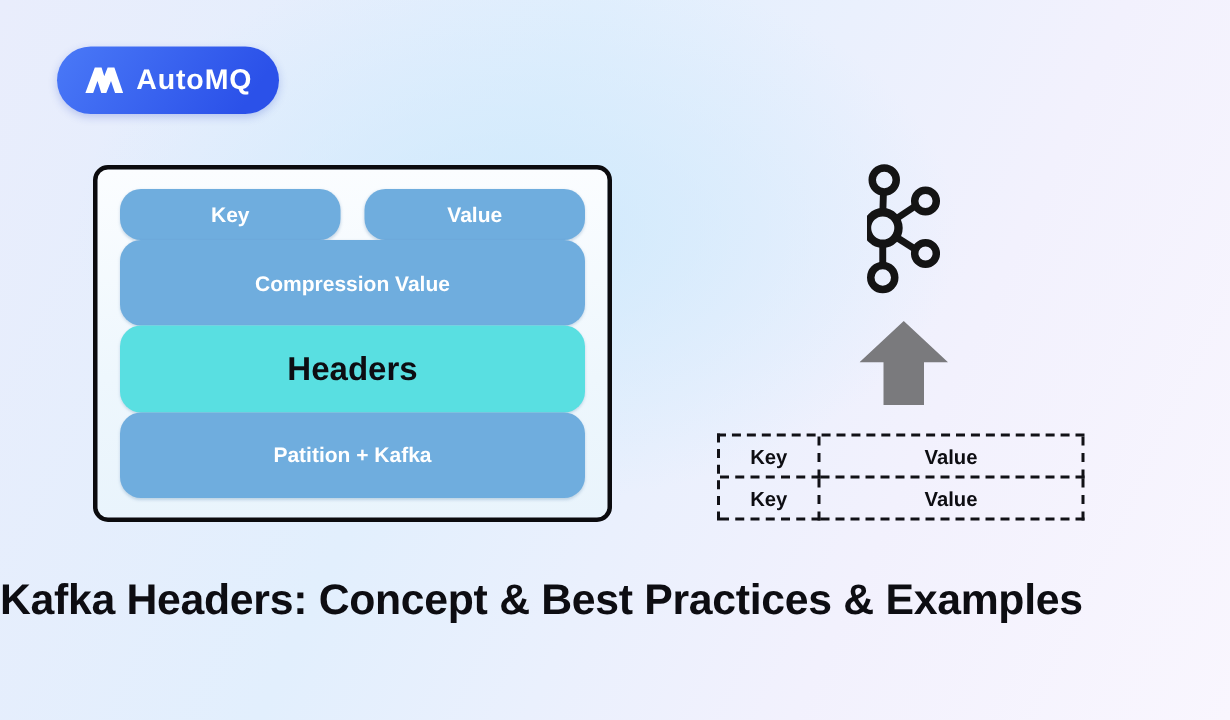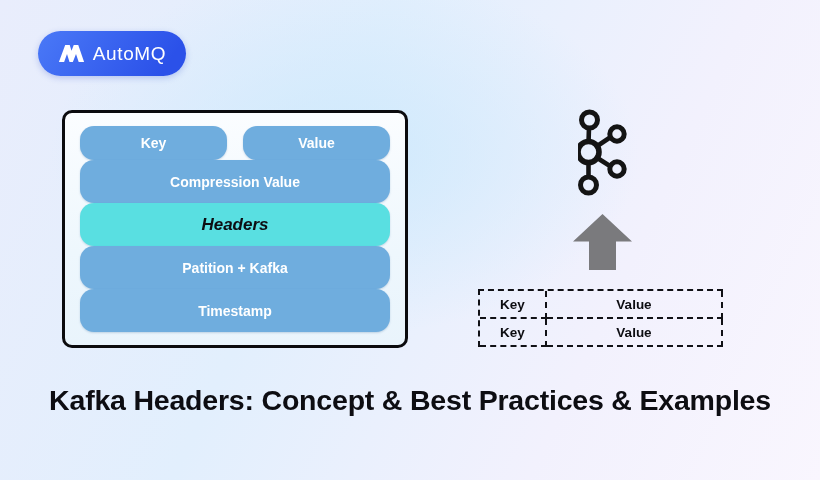--- a/index.html
+++ b/index.html
@@ -19,21 +19,21 @@
   .brand {
     position: absolute; left: 38px; top: 31px;
     width: 148px; height: 45px;
     border-radius: 23px;
     background: linear-gradient(125deg, var(--brand-blue-start, #4a79f7) 0%, var(--brand-blue-end, #2b51e9) 85%);
     display: flex; align-items: center; justify-content: center; gap: 8px;
     box-shadow: 0 2px 6px rgba(40,70,200,0.25);
   }
   .brand-m { width: 27px; height: 21px; display: block; }
   .brand-name {
-    color: #ffffff; font-size: 19px; font-weight: 400; letter-spacing: 0.6px;
+    color: #ffffff; font-size: 19px; font-weight: 700; letter-spacing: 0.6px;
   }
 
   
   .record-box {
     position: absolute; left: 62px; top: 110px;
     width: 346px; height: 238px;
     background: linear-gradient(180deg, #fbfdff 0%, #eef7fd 60%, #e9f4fc 100%);
     border: 3px solid #0b0b0e;
     border-radius: 10px;
     padding: 13px 15px;
@@ -45,22 +45,21 @@
     border-radius: 14px;
     height: 34px;
     flex: 1;
     display: flex; align-items: center; justify-content: center;
     color: #ffffff; font-size: 14px; font-weight: 700;
     box-shadow: 0 1px 2px rgba(60,110,160,0.25);
   }
   .pill.highlight {
     background: var(--highlight-cyan, #59dfe1);
     color: #0d0d12;
-    font-size: 17px;
-    font-style: italic;
+    font-size: 22px;
   }
 
   
   .kafka-logo { position: absolute; left: 578px; top: 109px; width: 50px; height: 88px; }
 
   
   .up-arrow { position: absolute; left: 573px; top: 214px; width: 59px; height: 56px; }
 
   
   .kv-table {
@@ -77,21 +76,21 @@
     border-bottom: 2px dashed #111116;
     display: flex; align-items: center; justify-content: center;
     font-size: 13.5px; font-weight: 700; color: #0d0d12;
     background: transparent;
   }
 
   
   .title {
     position: absolute; left: 0; top: 384px;
     width: 820px;
-    text-align: center;
+    text-align: left;
     font-size: 28.5px; font-weight: 700;
     color: #0d0d12;
     letter-spacing: -0.2px;
   }
 </style>
 </head>
 <body>
 
 <div class="canvas">
 
@@ -103,21 +102,20 @@
   </div>
 
   <div class="record-box">
     <div class="pill-row">
       <div class="pill">Key</div>
       <div class="pill">Value</div>
     </div>
     <div class="pill">Compression Value</div>
     <div class="pill highlight">Headers</div>
     <div class="pill">Patition + Kafka</div>
-    <div class="pill">Timestamp</div>
   </div>
 
   <svg class="kafka-logo" viewBox="0 0 50 88" aria-hidden="true">
     <g stroke="#141414" fill="none">
       <line x1="11" y1="18" x2="10.5" y2="34" stroke-width="4.6"></line>
       <line x1="10.5" y1="52" x2="10.5" y2="70" stroke-width="4.6"></line>
       <line x1="17" y1="38.5" x2="33.5" y2="27.5" stroke-width="4.6"></line>
       <line x1="17" y1="47.5" x2="33.5" y2="58" stroke-width="4.6"></line>
       <circle cx="11.5" cy="11" r="8" stroke-width="5"></circle>
       <circle cx="10.5" cy="43" r="10.5" stroke-width="5.6"></circle>

